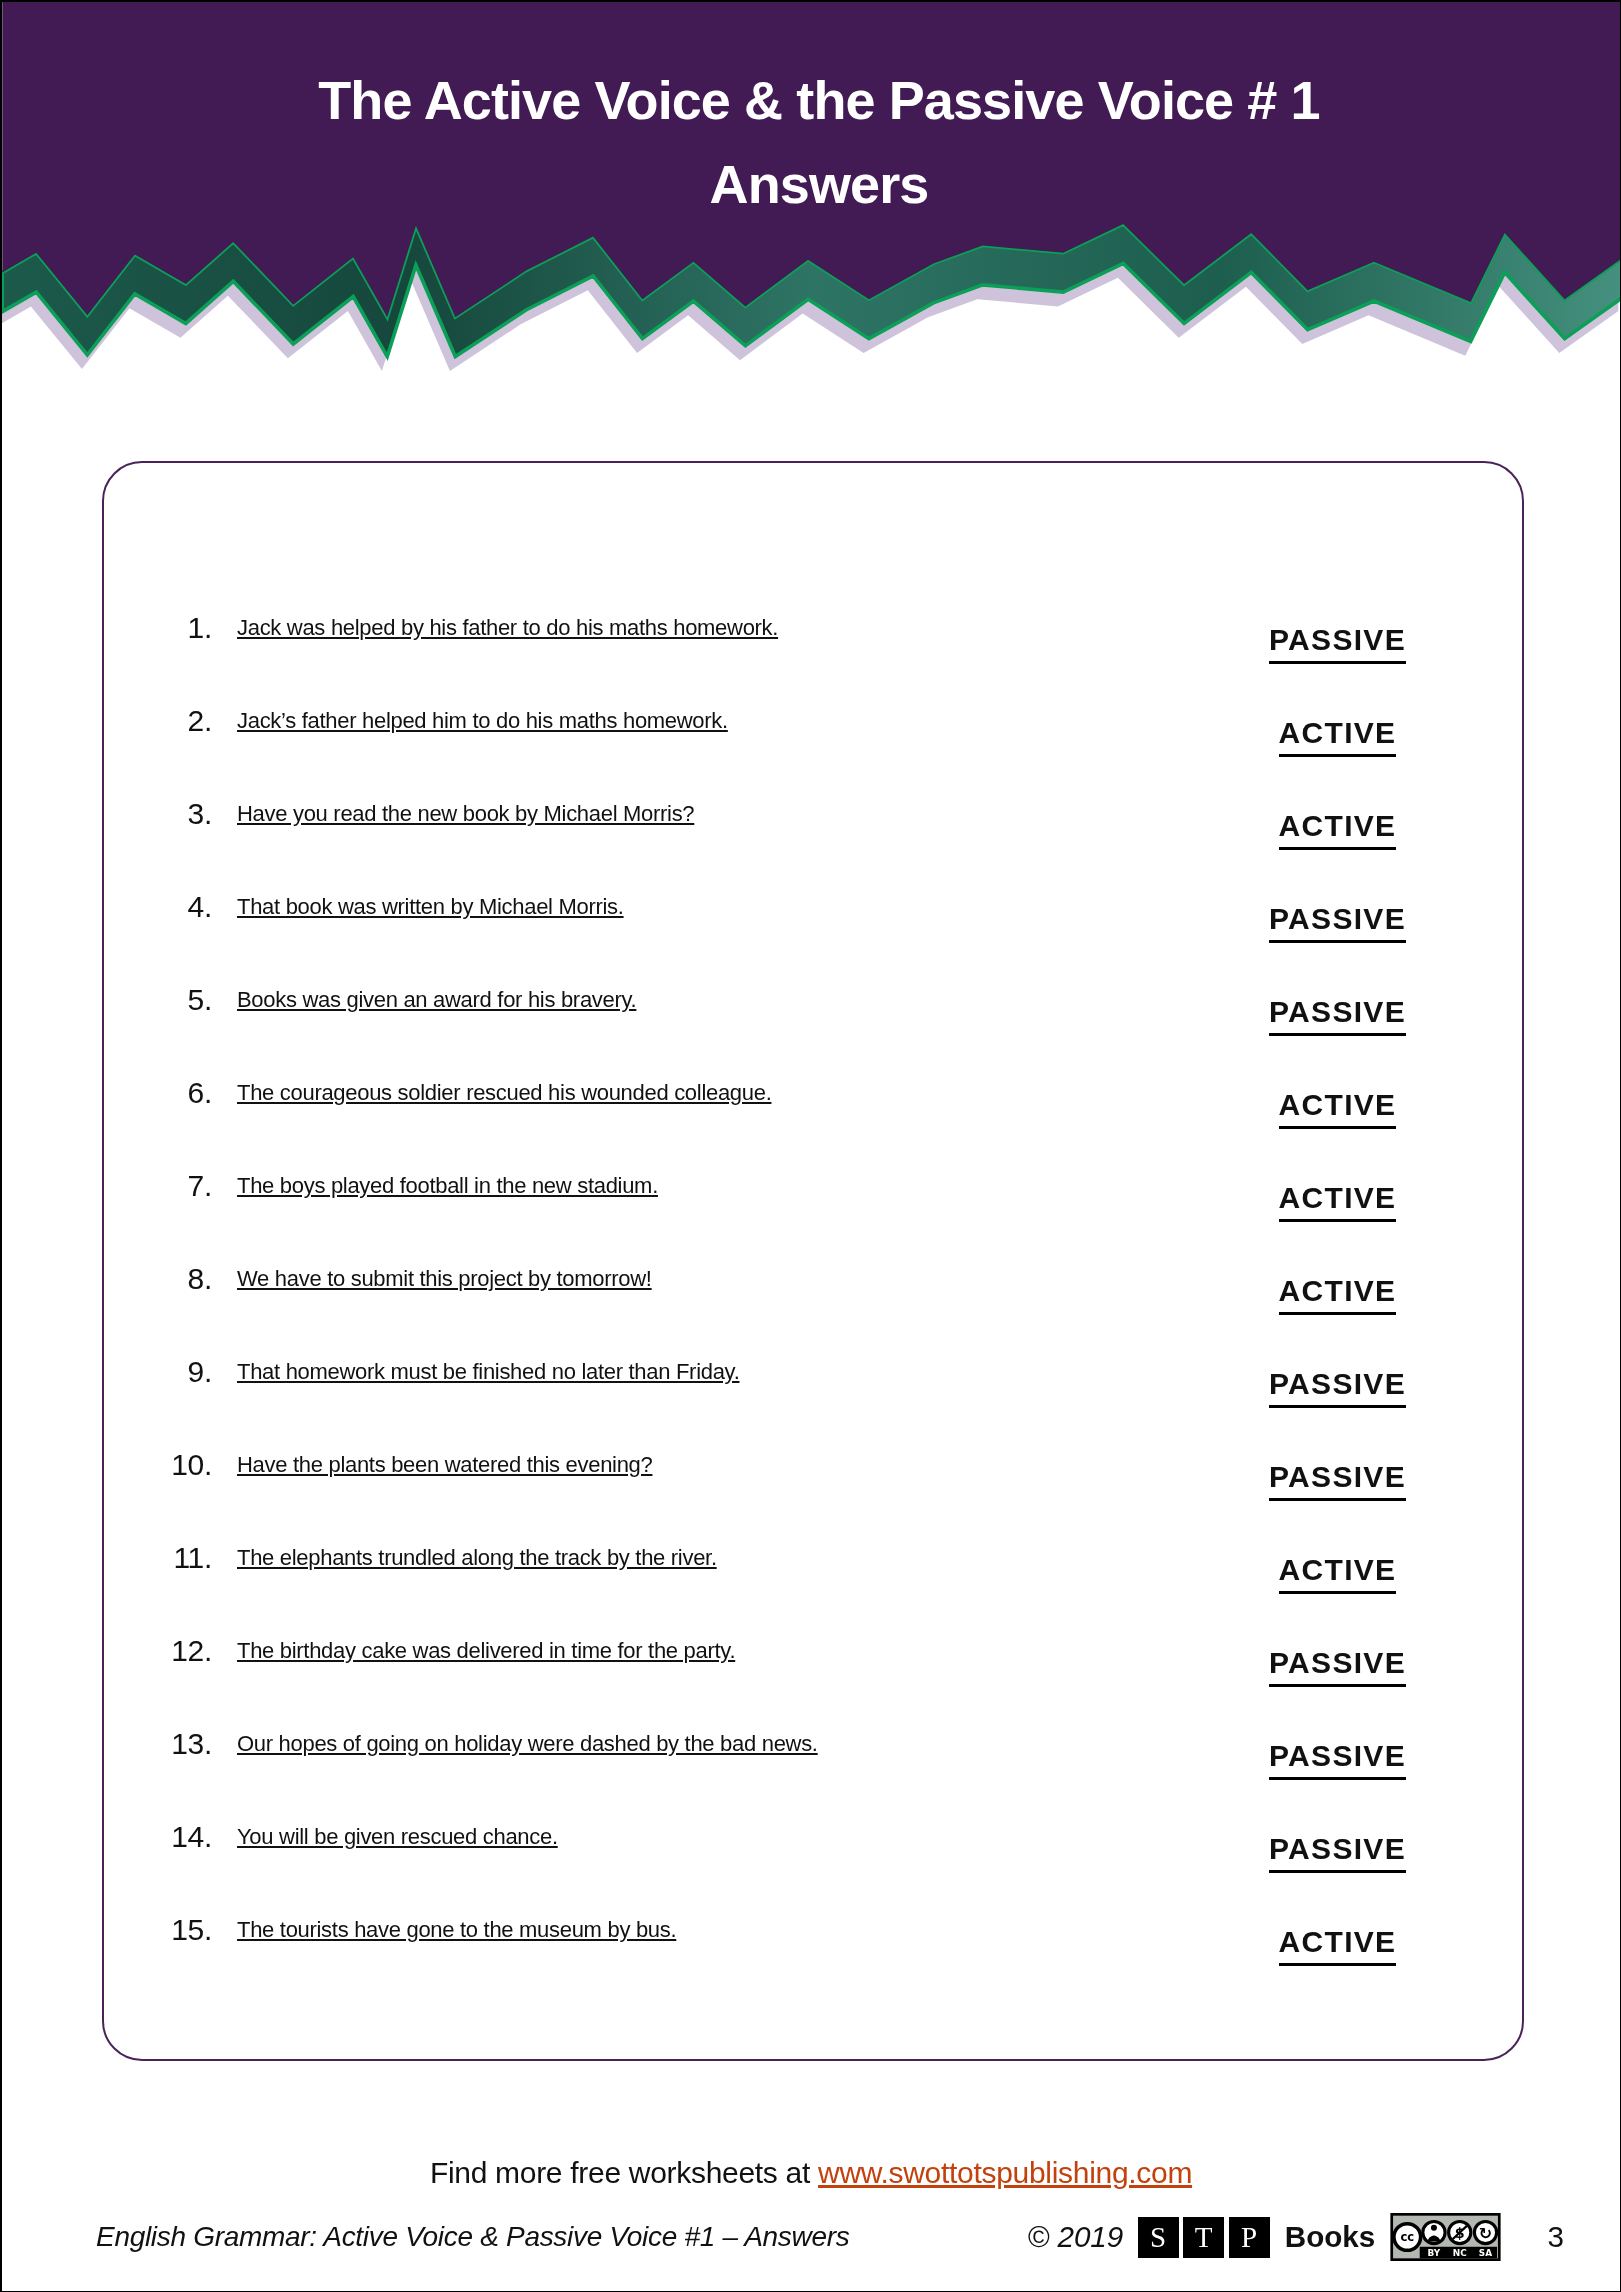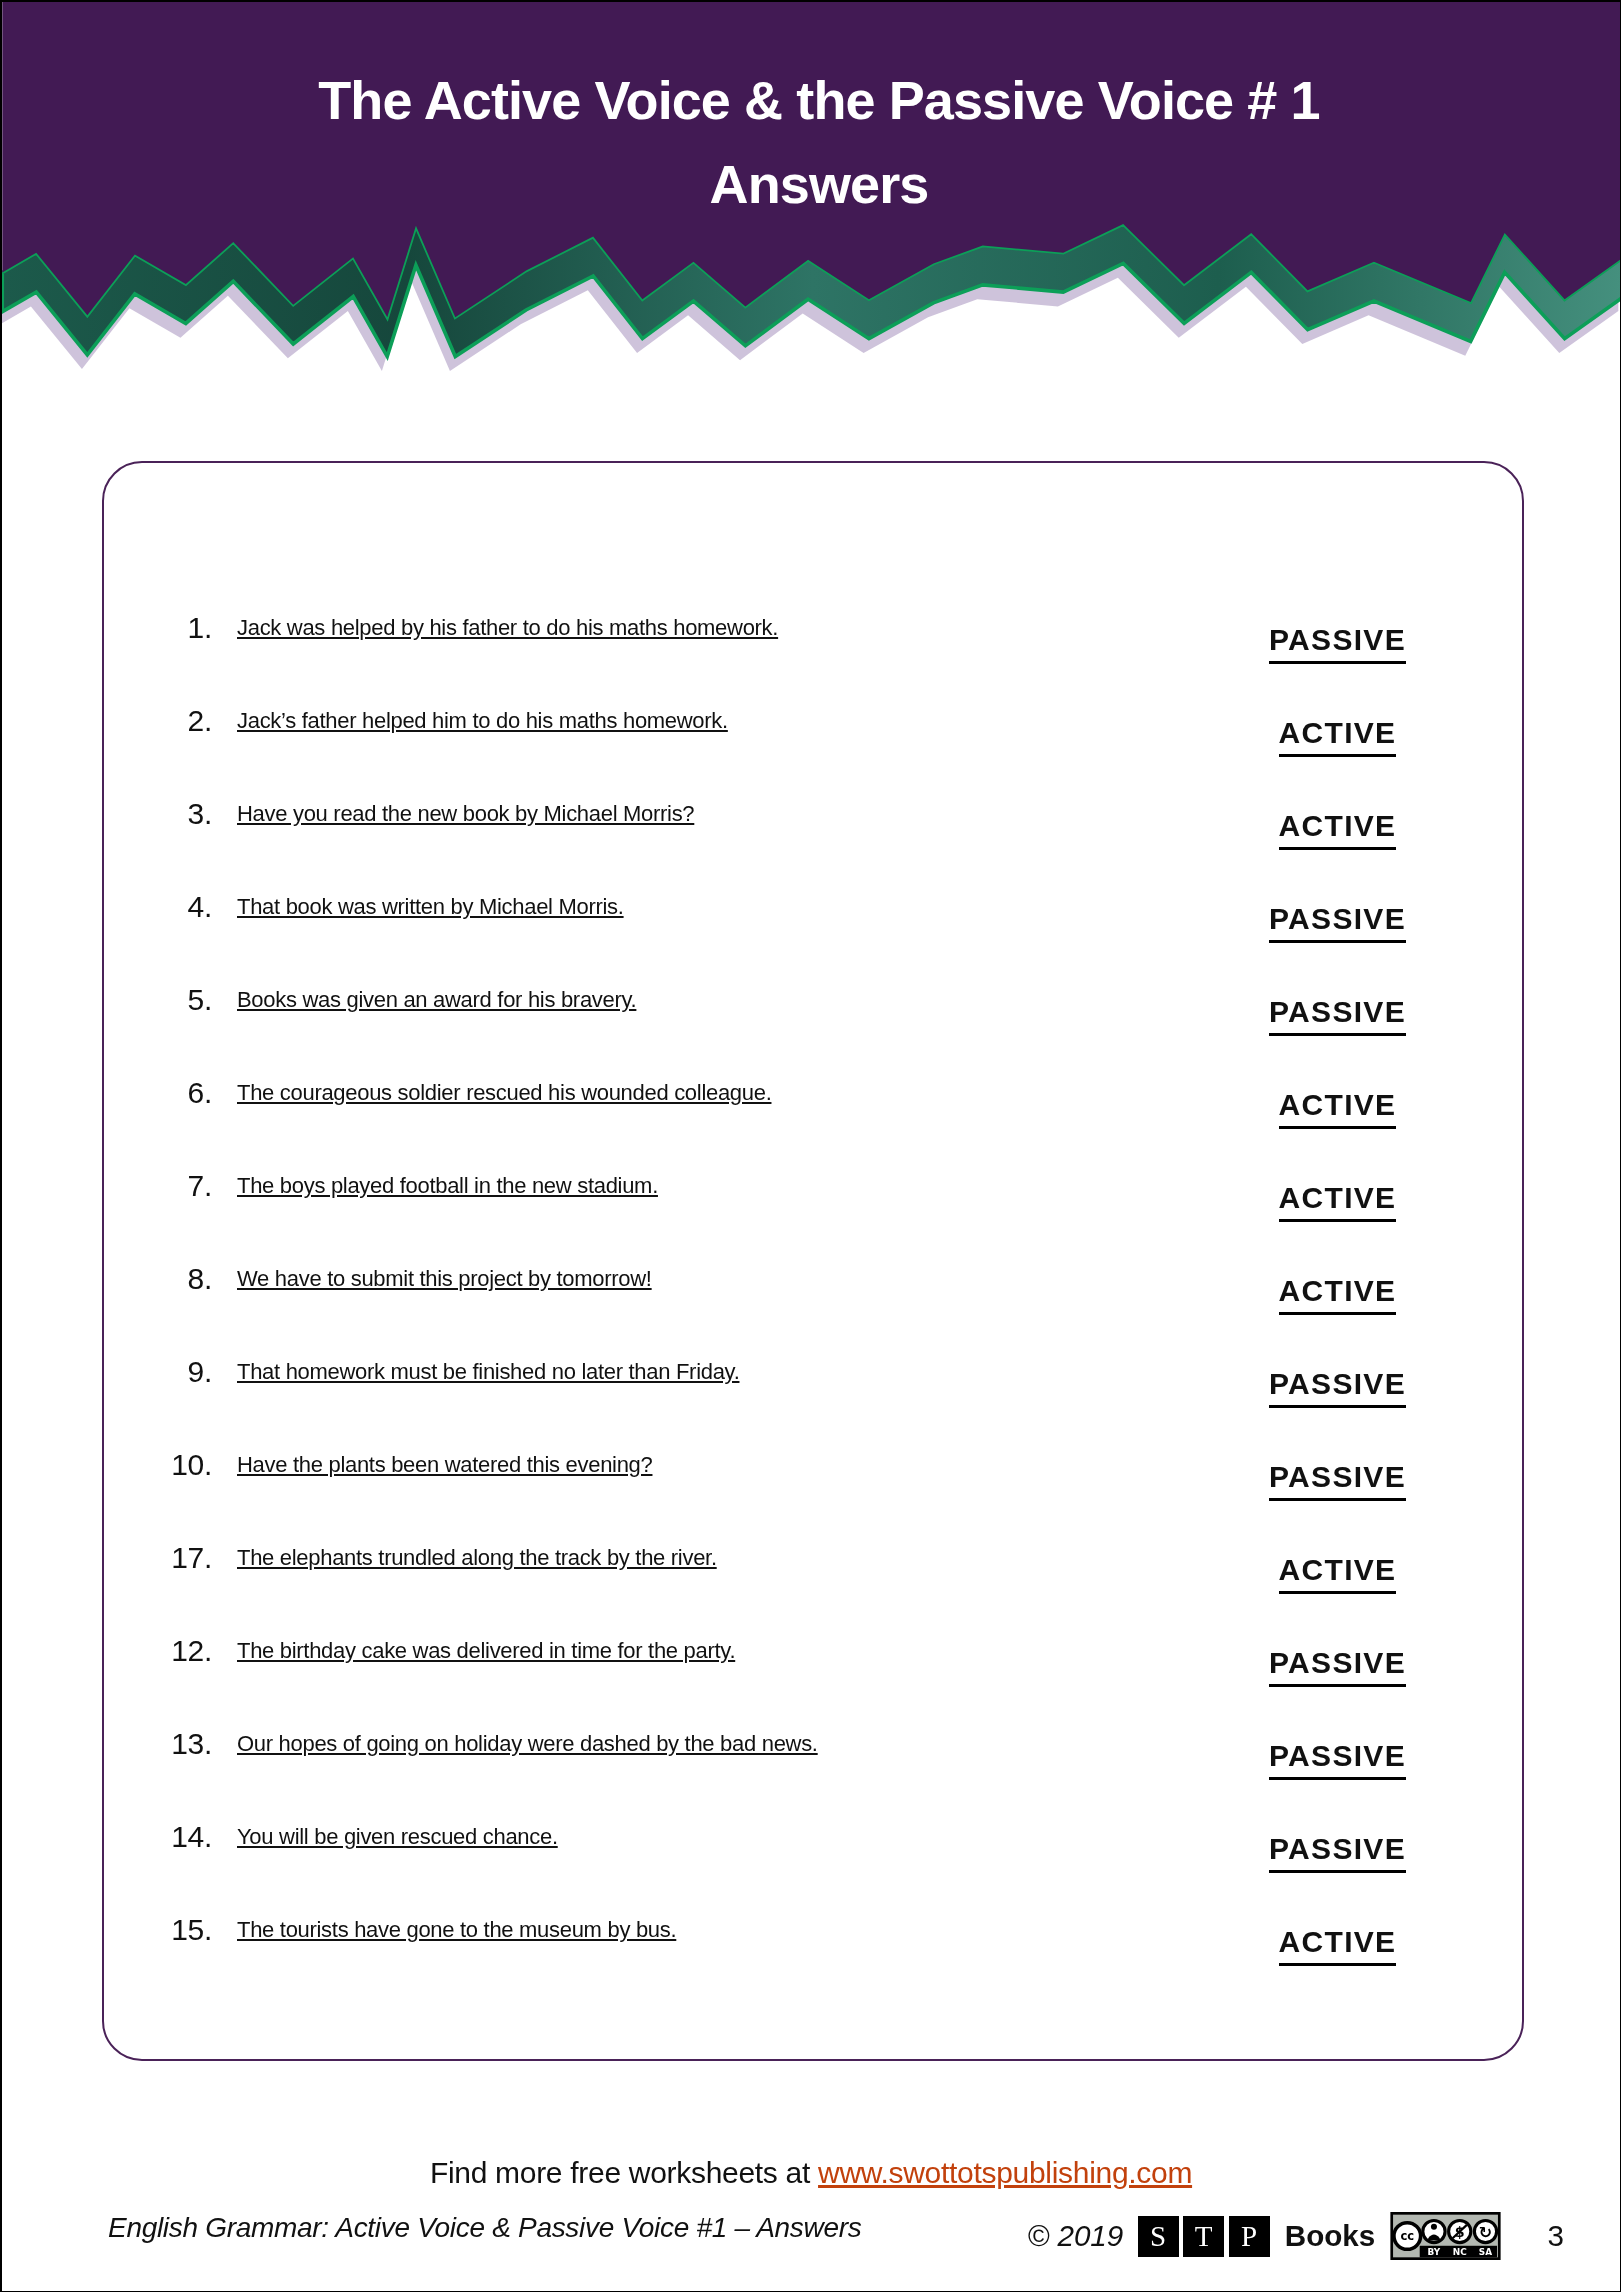--- a/index.html
+++ b/index.html
@@ -50,21 +50,21 @@
   
   .find-more {
     position:absolute; top:2154px; left:0; width:100%;
     text-align:center; font-size:30px; letter-spacing:-0.3px;
   }
   .find-more a {
     color:#c2410c; text-decoration:underline; cursor:pointer;
   }
   .bottom-bar {
     position:absolute; left:94px; right:56px; top:2210px; height:50px;
-    display:flex; justify-content:space-between; align-items:flex-start;margin-left:12px;
+    display:flex; justify-content:space-between; align-items:center;
   }
   .doc-title { font-style:italic; font-size:28px; letter-spacing:-0.3px; }
   .pub-group { display:flex; align-items:center; }
   .copyright { font-style:italic; font-size:29.6px; margin-right:14.3px; }
   .stp-logo { display:flex; align-items:center; margin-right:10.7px; }
   .stp-letter {
     width:41px; height:41px; background:#000000; color:#ffffff;
     font-family:"Liberation Serif", serif; font-size:29px;
     display:flex; align-items:center; justify-content:center;
     margin-right:4.5px;
@@ -177,21 +177,21 @@
 
     <div class="row">
       <div class="num">10.</div>
       <div class="sentence">Have the plants been watered this evening?</div>
       <div class="answer-col">
         <span class="answer">PASSIVE</span>
       </div>
     </div>
 
     <div class="row">
-      <div class="num">17.</div>
+      <div class="num">11.</div>
       <div class="sentence">The elephants trundled along the track by the river.</div>
       <div class="answer-col">
         <span class="answer">ACTIVE</span>
       </div>
     </div>
 
     <div class="row">
       <div class="num">12.</div>
       <div class="sentence">The birthday cake was delivered in time for the party.</div>
       <div class="answer-col">

